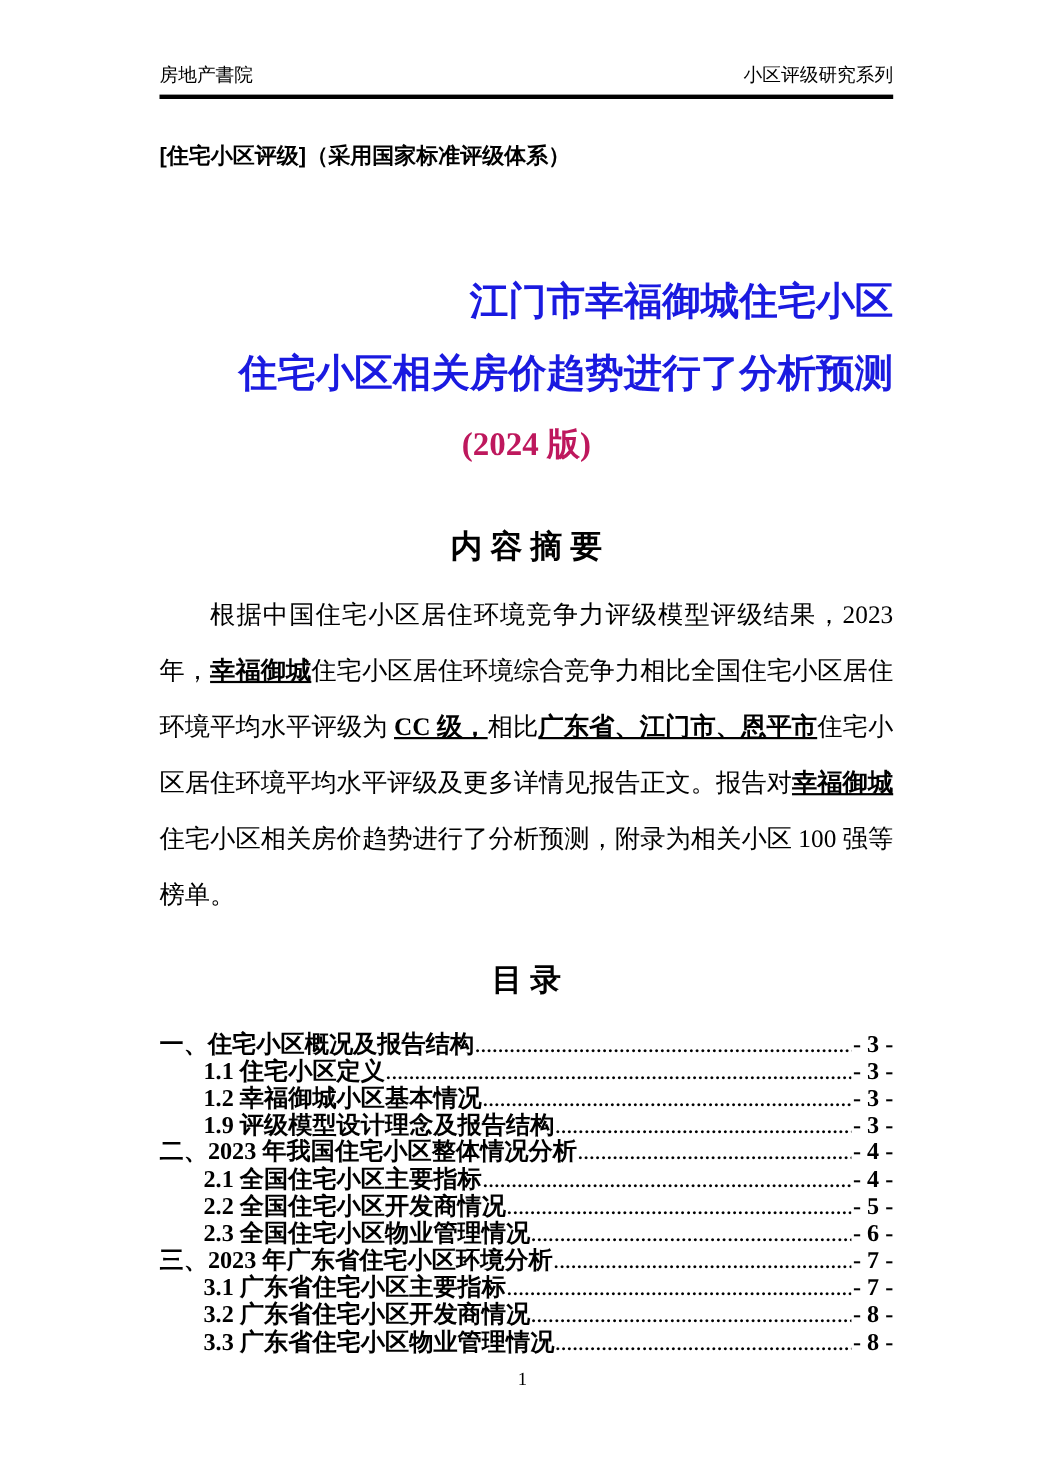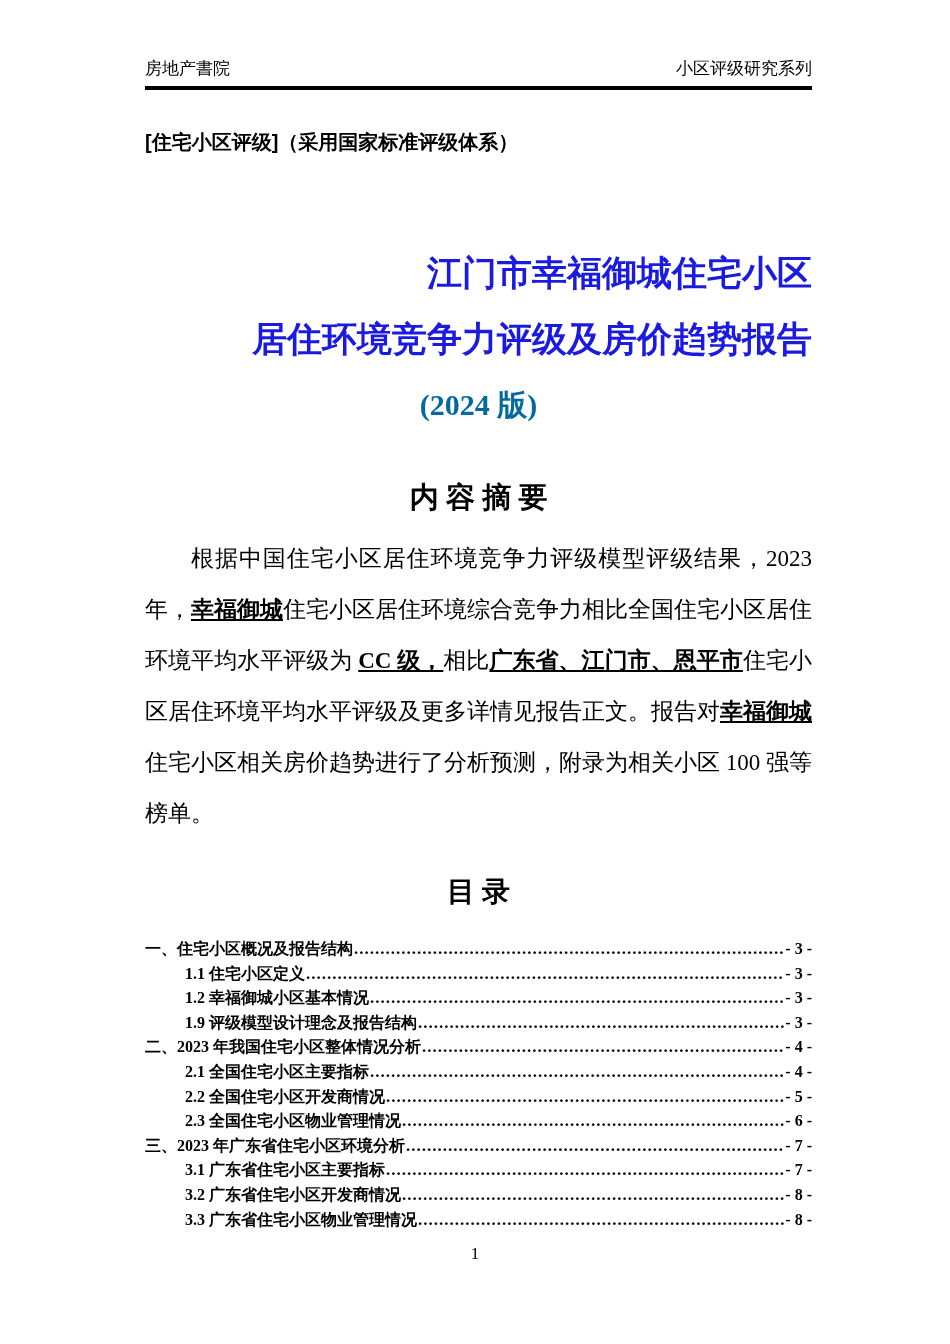--- a/index.html
+++ b/index.html
@@ -68,21 +68,21 @@
     font-size: 23px;
     line-height: 51px;
     text-align: justify;
     text-indent: 2em;
   }
   .summary .b { font-weight: bold; text-decoration: underline; }
 
   
   .toc {
     margin-top: 25px;
-    font-size: 16px;
+    font-size: 22px;
     font-weight: bold;
   }
   .toc-row {
     display: flex;
     align-items: baseline;
     line-height: 24.6px;
     height: 24.6px;
     overflow: hidden;
   }
   .toc-row.lvl2 { padding-left: 40px; }
@@ -118,22 +118,22 @@
   <div class="content">
 
     <div class="header">
       <span>房地产書院</span>
       <span>小区评级研究系列</span>
     </div>
 
     <div class="tagline">[住宅小区评级]（采用国家标准评级体系）</div>
 
     <h1 class="title-l1" style="color: rgb(26, 26, 224);">江门市幸福御城住宅小区</h1>
-    <h1 class="title-l2" style="color: rgb(26, 26, 224);">居住环境竞争力评级及房价趋势报告</h1>
-    <h2 class="title-l3" style="color: #0369a1;">(2024 版)</h2>
+    <h1 class="title-l2" style="color: rgb(26, 26, 224);">住宅小区相关房价趋势进行了分析预测</h1>
+    <h2 class="title-l3" style="color: #be185d;">(2024 版)</h2>
 
     <h3 class="section-heading summary-heading">内 容 摘 要</h3>
 
     <p class="summary"><span>根据中国住宅小区居住环境竞争力评级模型评级结果，2023 年，</span><span class="b">幸福御城</span><span>住宅小区居住环境综合竞争力相比全国住宅小区居住环境平均水平评级为 </span><span class="b">CC 级，</span><span>相比</span><span class="b">广东省、江门市、恩平市</span><span>住宅小区居住环境平均水平评级及更多详情见报告正文。报告对</span><span class="b">幸福御城</span><span>住宅小区相关房价趋势进行了分析预测，附录为相关小区 100 强等榜单。</span></p>
 
     <h3 class="section-heading toc-heading">目 录</h3>
 
     <div class="toc">
       <div class="toc-row lvl1">
         <span class="toc-label">一、住宅小区概况及报告结构</span>

